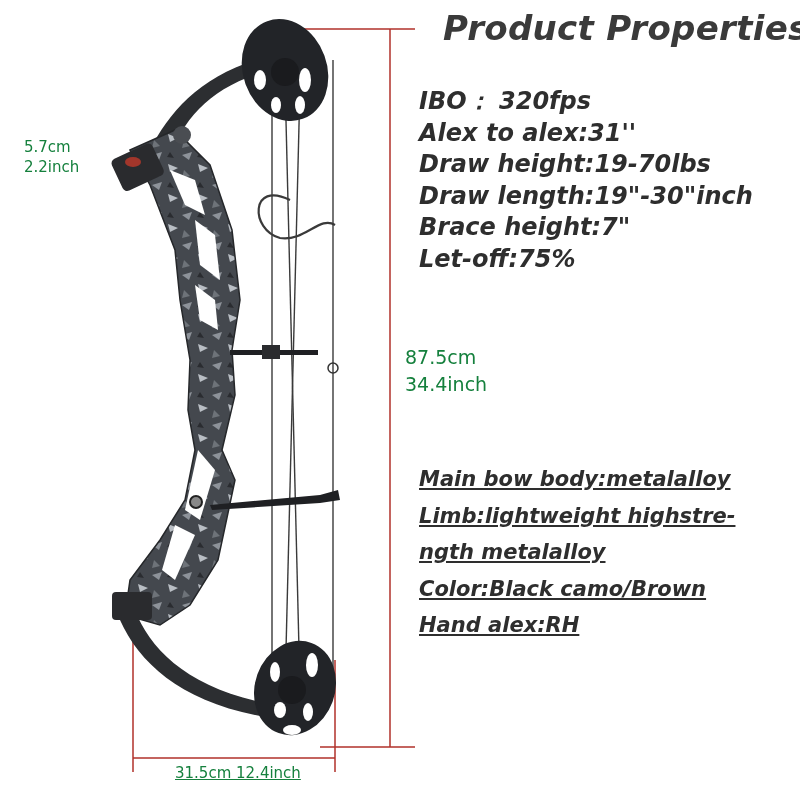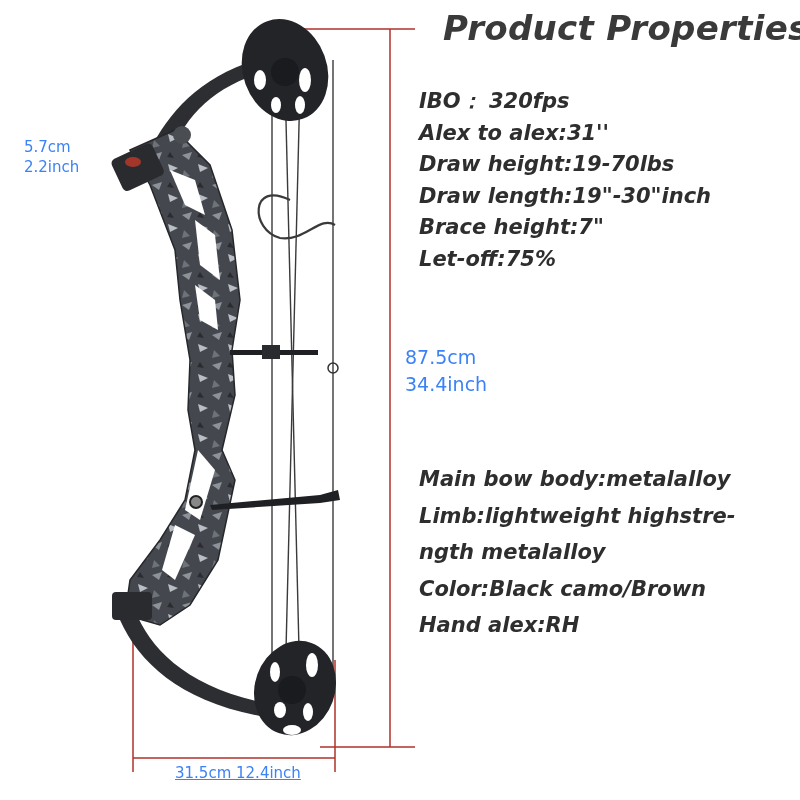--- a/index.html
+++ b/index.html
@@ -1,26 +1,26 @@
 <!DOCTYPE html>
 <html><head>
 <meta charset="utf-8">
 <style>
   html, body { margin:0; padding:0; background:#ffffff; }
   body { width:800px; height:800px; position:relative; overflow:hidden;
          font-family:"DejaVu Sans", sans-serif; }
   .title { position:absolute; left:443px; top:8px; font-size:34px; font-weight:bold;
            font-style:italic; color:#3a3a3a; letter-spacing:0.3px; white-space:nowrap; }
   .specs { position:absolute; left:419px; top:86px; }
-  .specs .row { font-size:21px; font-style:italic; font-weight:bold; color:#2e2e2e;
+  .specs .row { font-size:24px; font-style:italic; font-weight:bold; color:#2e2e2e;
                 height:31.5px; line-height:31.5px; white-space:nowrap; }
   .mats { position:absolute; left:419px; top:461px; }
   .mats .row { font-size:21px; font-style:italic; font-weight:bold; color:#2e2e2e;
-               height:36.6px; line-height:36.6px; white-space:nowrap; }
-  .dim { position:absolute; color:#3b82f6; font-size:19px; line-height:27px; white-space:nowrap; }
+               height:36.6px; line-height:36.6px; white-space:nowrap;text-decoration:underline; }
+  .dim { position:absolute; color:#15803d; font-size:19px; line-height:27px; white-space:nowrap; }
   .dim.small { font-size:15px; line-height:20px; }
   svg.bow { position:absolute; left:0; top:0; }
 </style>
 </head>
 <body>
 
 <svg class="bow" width="800" height="800" viewBox="0 0 800 800">
   <defs>
     <pattern id="camo" width="30" height="30" patternUnits="userSpaceOnUse">
       <rect width="30" height="30" fill="#44484e"></rect>

